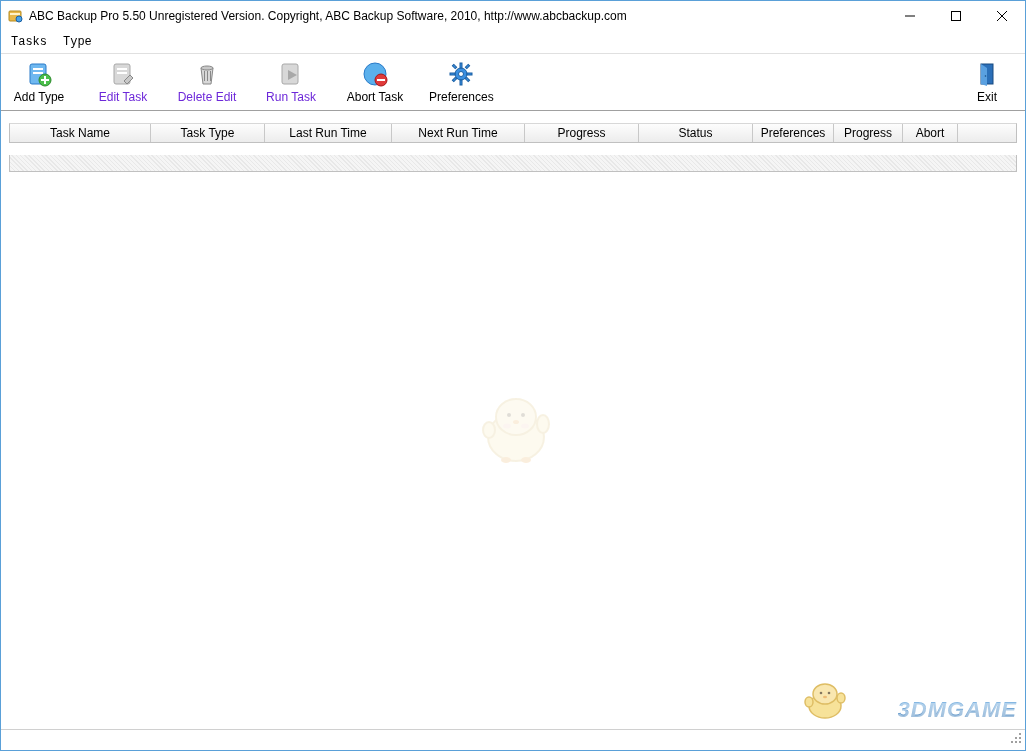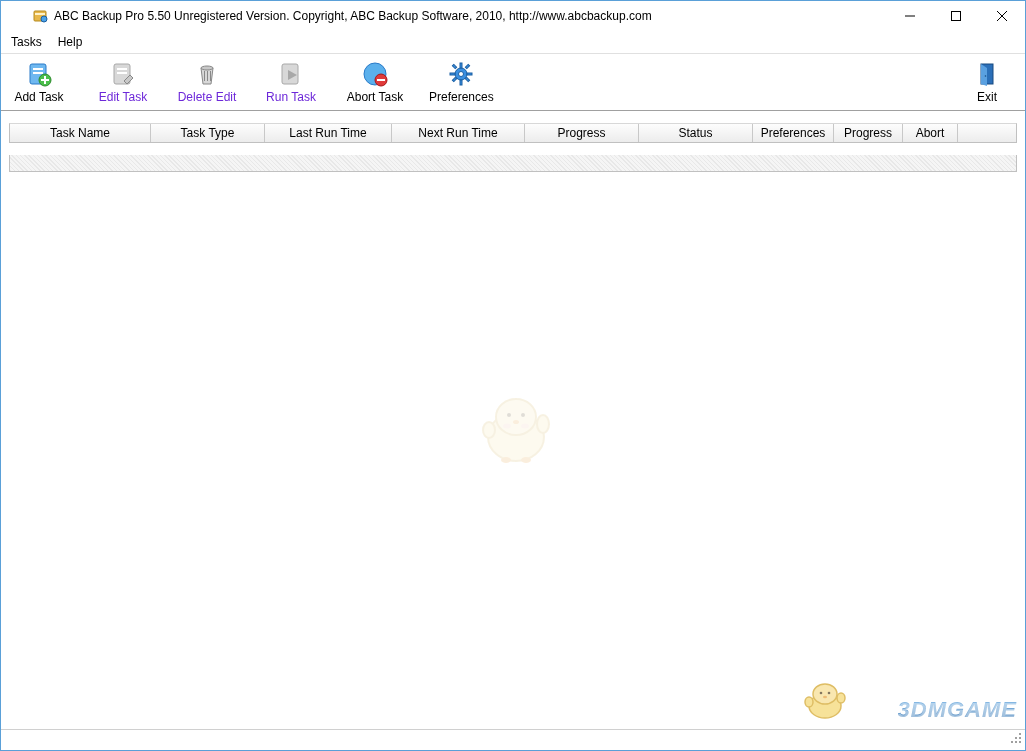--- a/index.html
+++ b/index.html
@@ -15,22 +15,22 @@
   }
   body {
     border: 1px solid #5aa0d8;
     position: relative;
   }
   
   .titlebar {
     height: 30px;
     display: flex;
     align-items: center;
+    padding-left: 6px;
     background: #ffffff;
-    margin-left: 31px;
   }
   .titlebar .app-icon {
     width: 16px; height: 16px; margin-right: 6px;
   }
   .titlebar .title {
     flex: 0 0 auto;
     color: #000;
     font-size: 12px;
   }
   .titlebar .spacer { flex: 1; }
@@ -51,20 +51,21 @@
   .menubar {
     height: 22px;
     display: flex;
     align-items: center;
     padding-left: 6px;
     gap: 8px;
     font-size: 12px;
   }
   .menubar .menu-item {
     padding: 2px 4px;
+    font-family: Liberation Mono, monospace;
   }
   
   .toolbar {
     height: 56px;
     border-top: 1px solid #e0e0e0;
     border-bottom: 1px solid #a0a0a0;
     display: flex;
     align-items: center;
     padding: 0 8px;
     background: #ffffff;
@@ -214,37 +215,37 @@
         <svg width="10" height="10">
           <line x1="0" y1="0" x2="10" y2="10" stroke="#000" stroke-width="1"></line>
           <line x1="10" y1="0" x2="0" y2="10" stroke="#000" stroke-width="1"></line>
         </svg>
       </div>
     </div>
   </div>
 
   <div class="menubar">
     <span class="menu-item">Tasks</span>
-    <span class="menu-item">Help</span>
+    <span class="menu-item">Type</span>
   </div>
 
   <div class="toolbar">
     <div class="tb-group-left">
       <div class="tb-btn">
         <span class="tb-icon">
           <svg width="28" height="28" viewBox="0 0 28 28">
             <rect x="5" y="4" width="16" height="20" rx="2" fill="#6fb8f0" stroke="#2b7bc8"></rect>
             <rect x="8" y="8" width="10" height="2" fill="#fff"></rect>
             <rect x="8" y="12" width="10" height="2" fill="#fff"></rect>
             <circle cx="20" cy="20" r="6" fill="#4bbf4b" stroke="#2c8a2c"></circle>
             <rect x="19" y="16" width="2" height="8" fill="#fff"></rect>
             <rect x="16" y="19" width="8" height="2" fill="#fff"></rect>
           </svg>
         </span>
-        <span>Add Task</span>
+        <span>Add Type</span>
       </div>
       <div class="tb-btn disabled">
         <span class="tb-icon">
           <svg width="28" height="28" viewBox="0 0 28 28">
             <rect x="5" y="4" width="16" height="20" rx="2" fill="#d8d8d8" stroke="#a8a8a8"></rect>
             <rect x="8" y="8" width="10" height="2" fill="#fff"></rect>
             <rect x="8" y="12" width="10" height="2" fill="#fff"></rect>
             <path d="M18 24 L24 18 L21 15 L15 21 Z" fill="#c8c8c8" stroke="#888"></path>
           </svg>
         </span>

